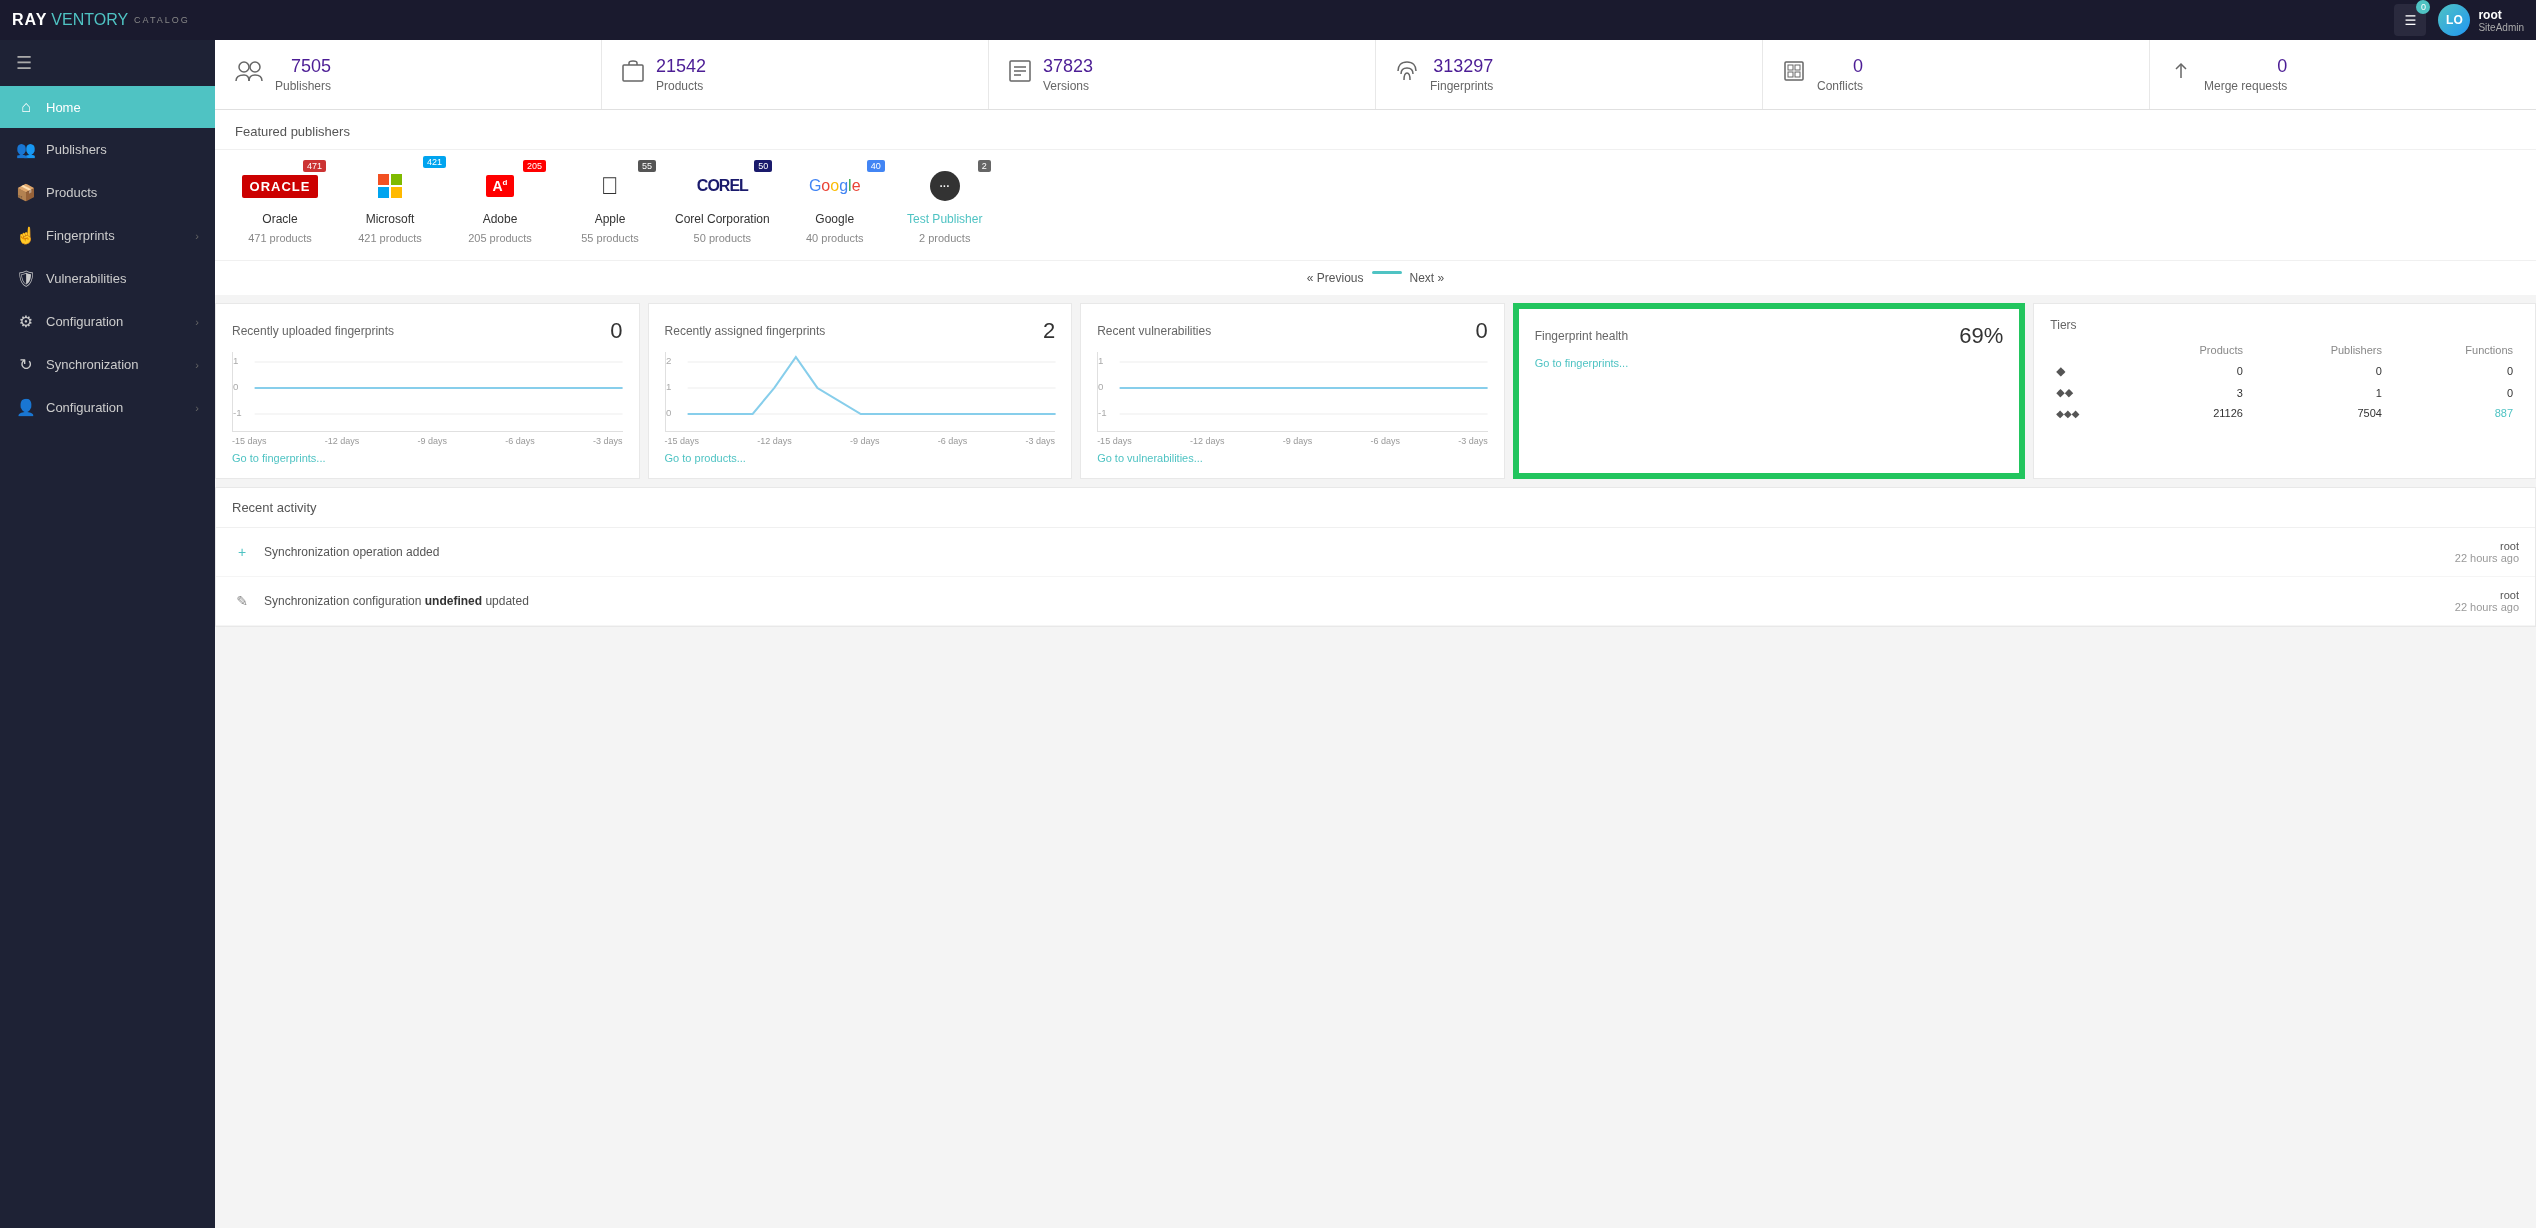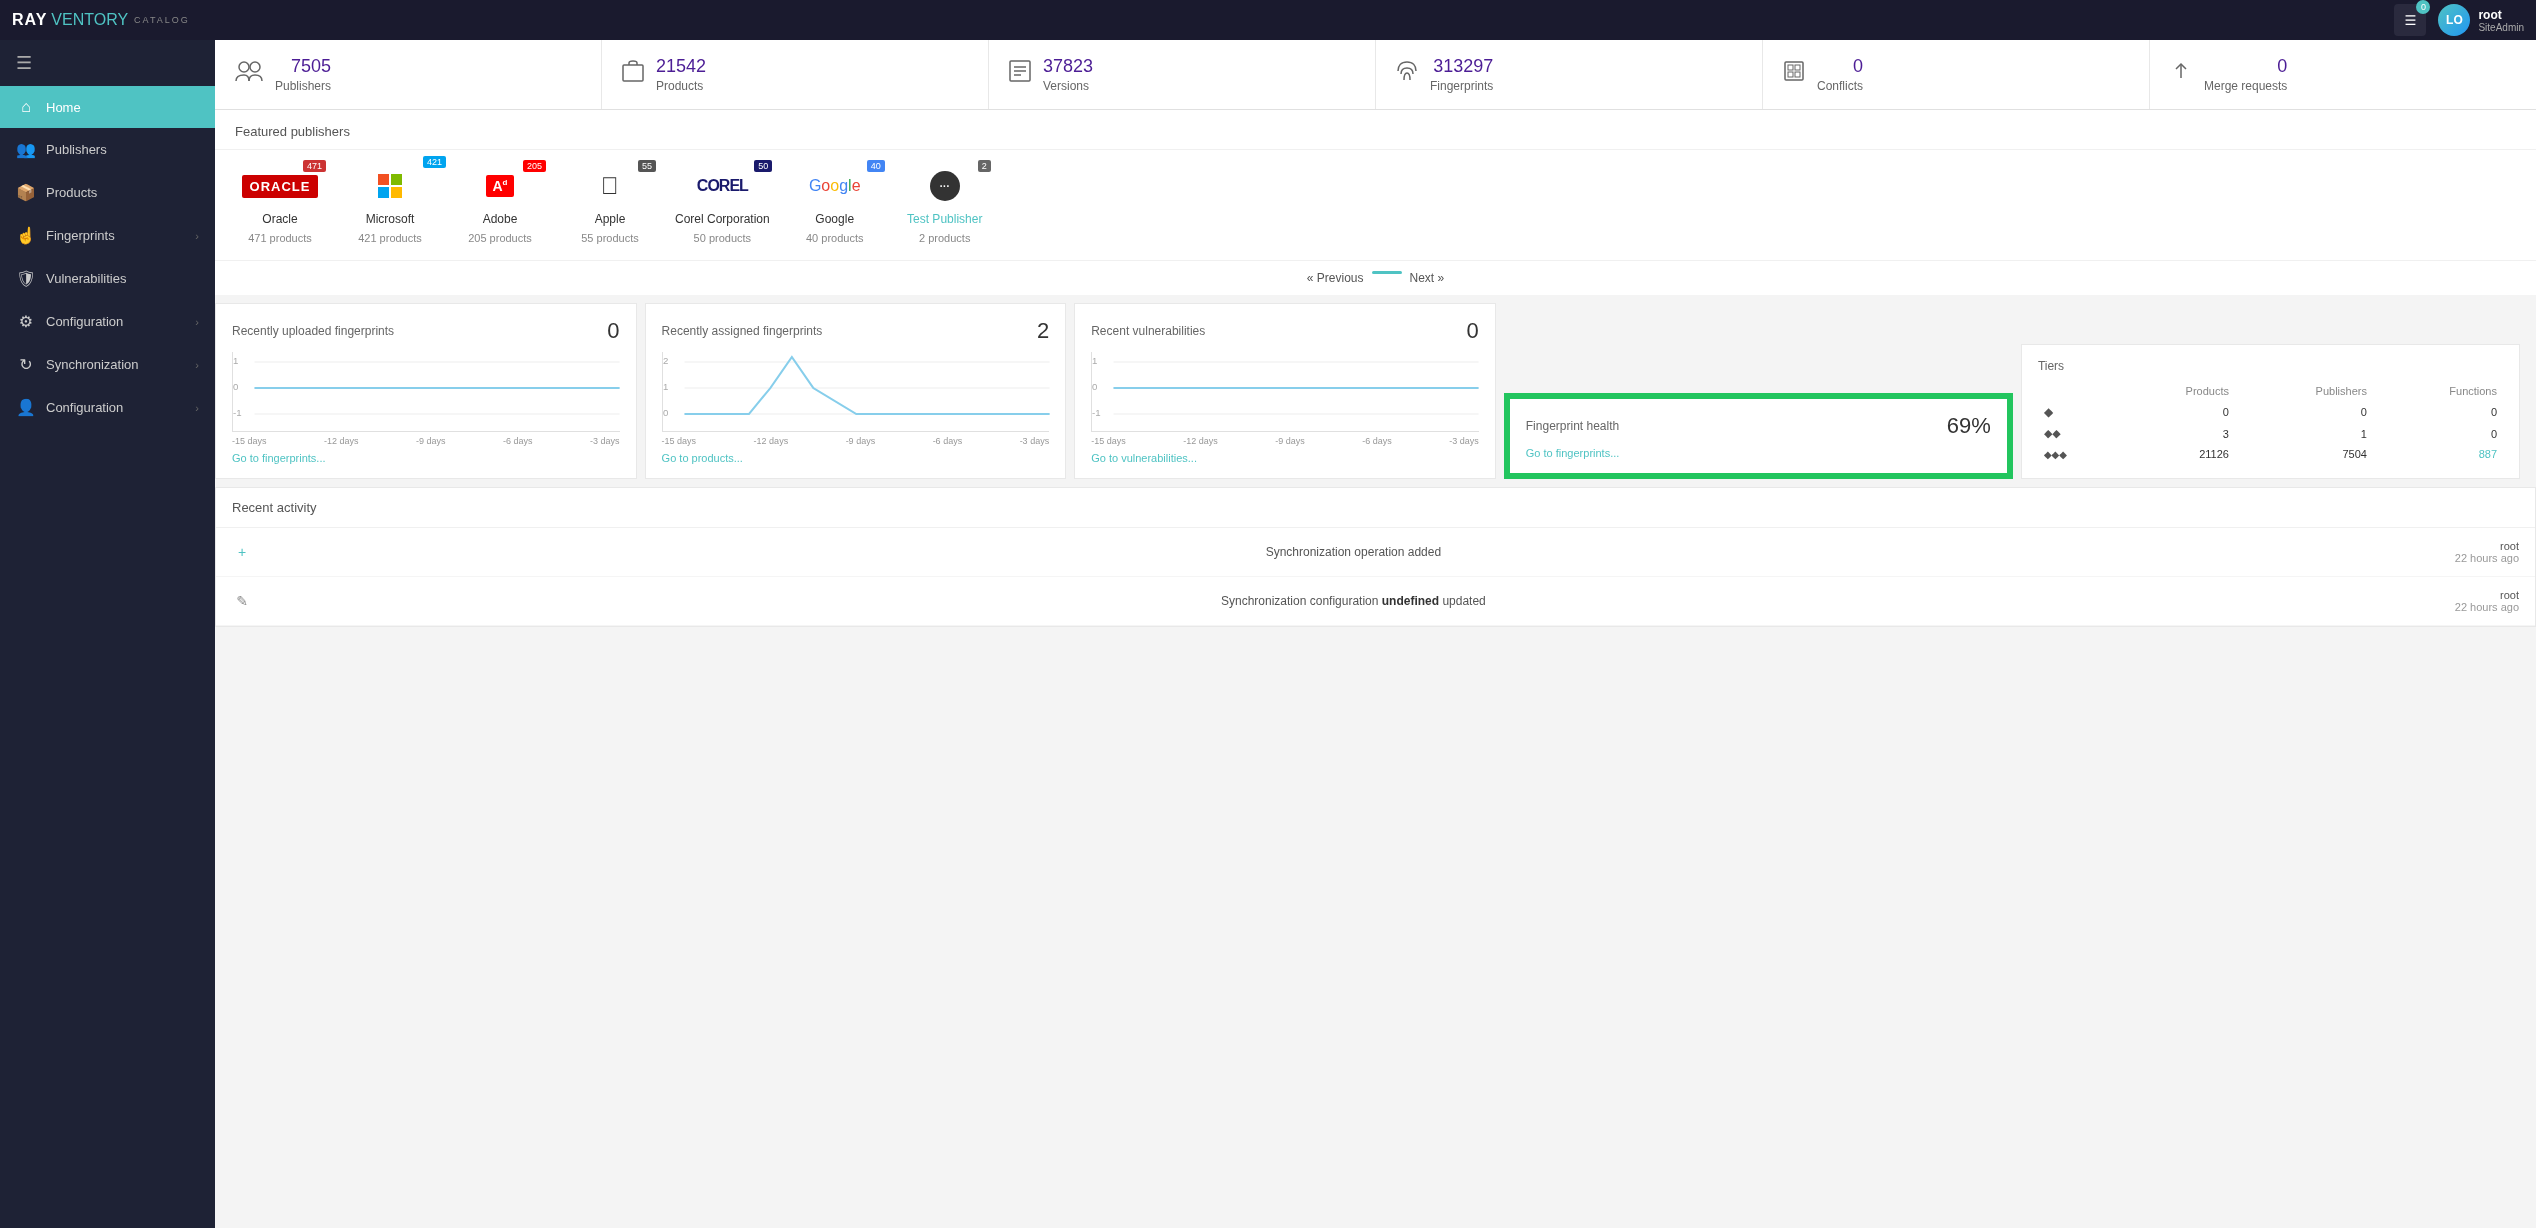--- a/index.html
+++ b/index.html
@@ -237,21 +237,21 @@
     }
     .activity-header { padding: 12px 16px; font-size: 13px; color: #555; border-bottom: 1px solid #f0f0f0; }
     .activity-item {
       display: flex;
       align-items: center;
       padding: 12px 16px;
       border-bottom: 1px solid #f5f5f5;
       gap: 12px;
     }
     .activity-icon { color: #4fc3c3; font-size: 14px; width: 20px; text-align: center; }
-    .activity-text { flex: 1; font-size: 12px; color: #555; text-align: center; }
+    .activity-text { flex: 1; font-size: 12px; color: #555; }
     .activity-text strong { color: #333; }
     .activity-meta { font-size: 11px; color: #999; text-align: right; }
     .activity-user { color: #555; font-size: 11px; }
 
     
     .oracle-logo {
       background: #cc0000;
       color: #fff;
       font-weight: 900;
       font-size: 13px;
@@ -532,21 +532,21 @@
 
       </div>
 
       <div class="pagination">
         <button class="pagination-btn">« Previous</button>
         <div class="pagination-line"></div>
         <button class="pagination-btn">Next »</button>
       </div>
     </div>
 
-    <div style="display:flex; gap:4px; padding:8px 16px 0 0;align-items:flex-end;">
+    <div style="display:flex; gap:4px; padding:8px 0 0 0;">
 
       <div class="chart-card">
         <div class="chart-header">
           <span class="chart-title">Recently uploaded fingerprints</span>
           <span class="chart-value">0</span>
         </div>
         <div class="chart-area">
           <svg width="100%" height="70" viewBox="0 0 360 70" preserveAspectRatio="none">
             <text x="0" y="12" font-size="9" fill="#aaa">1</text>
             <text x="0" y="38" font-size="9" fill="#aaa">0</text>

